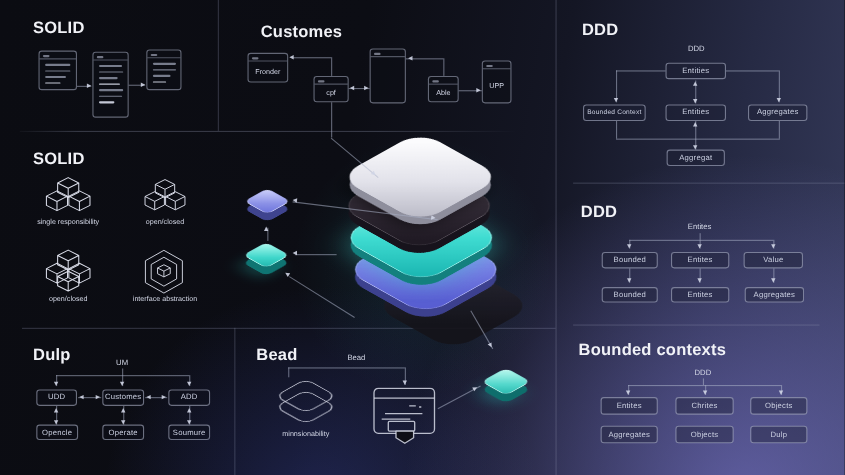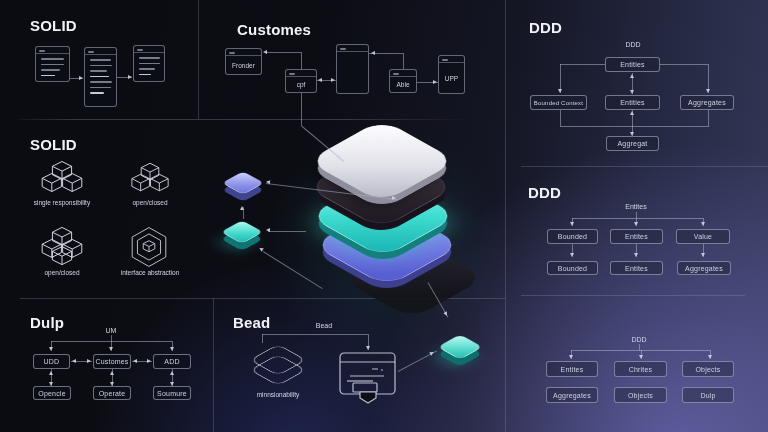--- a/index.html
+++ b/index.html
@@ -296,20 +296,21 @@
       <path d="M33 17h6 M42 18h2"></path>
       <path d="M11 24H45"></path>
       <path d="M8 29H34"></path>
       <rect x="14" y="31" width="24" height="9" rx="1"></rect>
       <path d="M21 40H37V46L29 51 21 46Z" fill="#0e0f17"></path>
     </svg>
   </div>
   <div class="ln dg" style="left:398px;top:371px;width:44px;transform:rotate(-28deg)"></div>
   <div class="ah" style="left:430px;top:351px;transform:rotate(-28deg)"></div>
 
+  <div class="ttl" style="left:526px;top:310px">Bounded contexts</div>
   <div class="lbl" style="left:619px;top:336px;width:40px">DDD</div>
   <div class="ln" style="left:639px;top:344px;width:1px;height:6px"></div>
   <div class="ln" style="left:571px;top:350px;width:139px;height:1px"></div>
   <div class="ln" style="left:571px;top:350px;width:1px;height:9px"></div>
   <div class="ln" style="left:641px;top:350px;width:1px;height:9px"></div>
   <div class="ln" style="left:710px;top:350px;width:1px;height:9px"></div>
   <div class="ah" style="left:568.5px;top:355px;transform:rotate(90deg)"></div>
   <div class="ah" style="left:638.5px;top:355px;transform:rotate(90deg)"></div>
   <div class="ah" style="left:707.5px;top:355px;transform:rotate(90deg)"></div>
   <div class="box rt" style="left:546px;top:361px;width:52px;height:16px">Entites</div>

